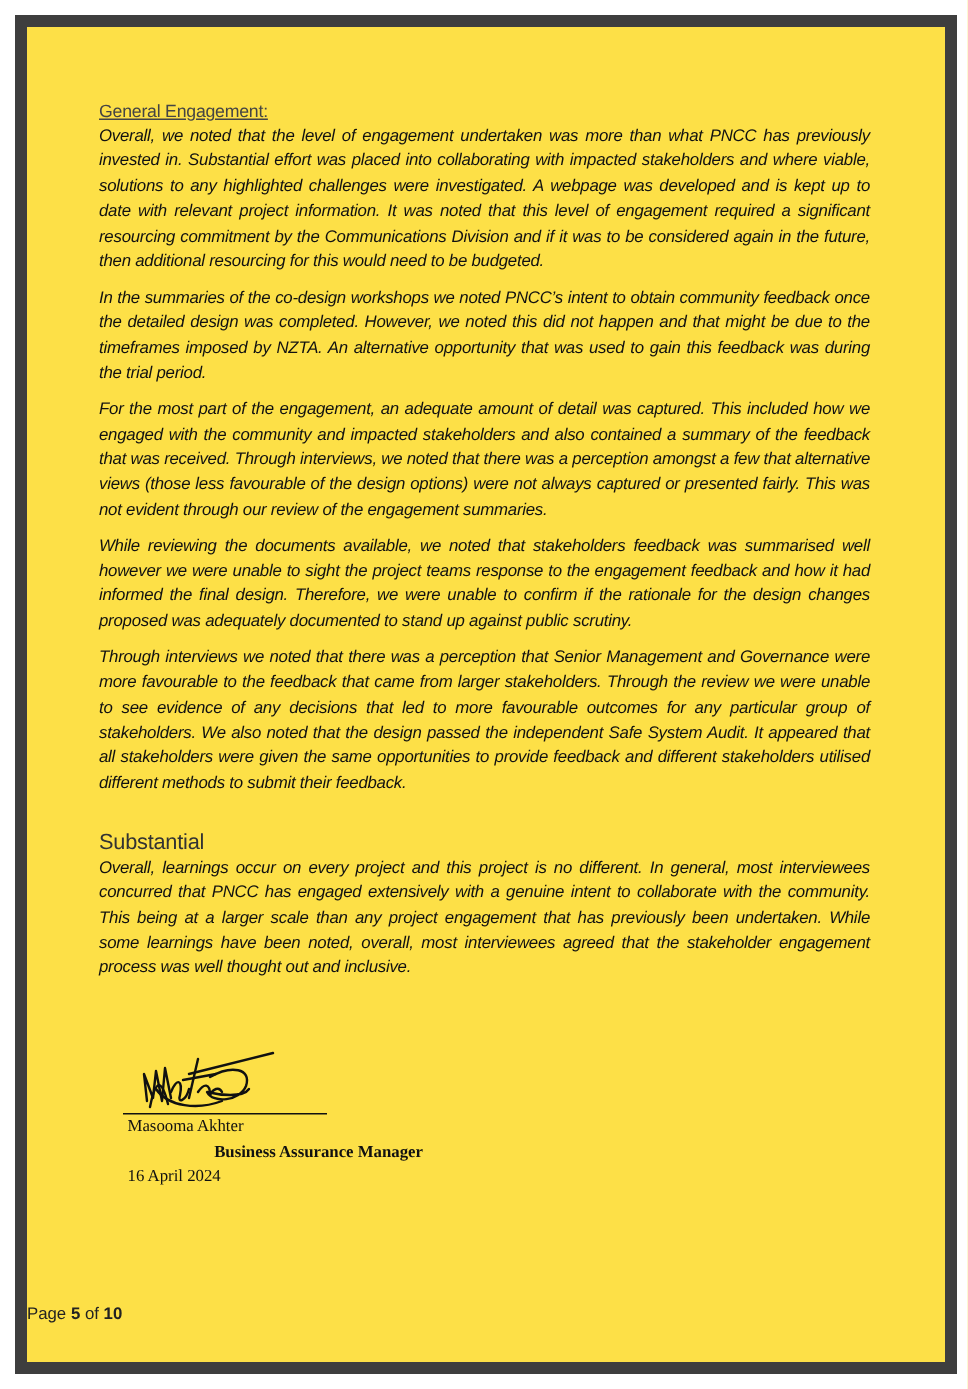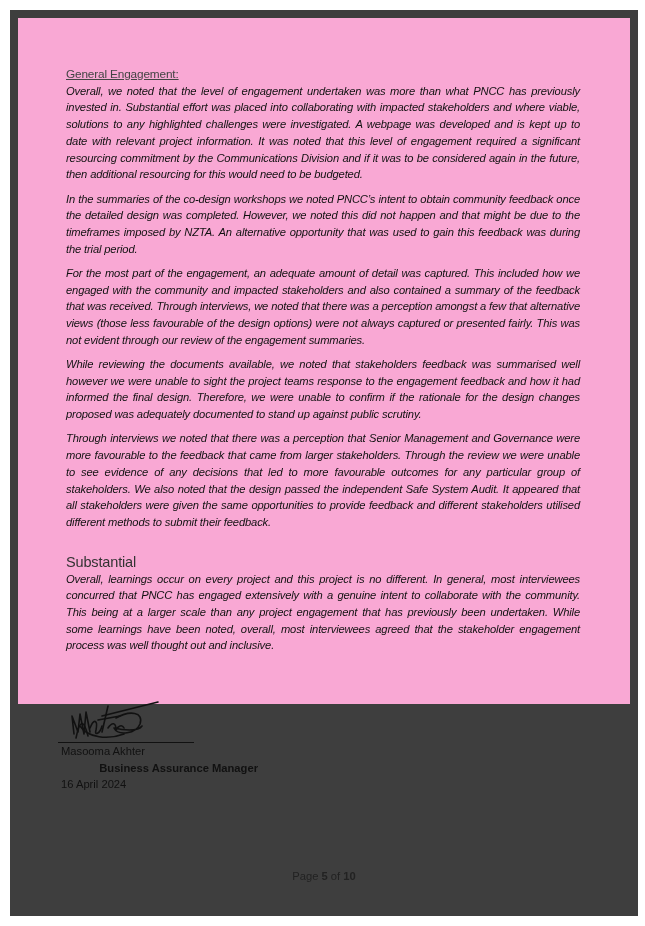--- a/index.html
+++ b/index.html
@@ -20,22 +20,22 @@
       width: 628px;
       height: 906px;
       background: #3e3e3e;
       box-sizing: border-box;
     }
     .page {
       position: absolute;
       left: 18px;
       top: 18px;
       width: 612px;
-      height: 686px;
-      background: #f9a8d4;
+      height: 890px;
+      background: #fde047;
     }
     .content {
       position: absolute;
       left: 48px;
       top: 48px;
       width: 514px;
       font-family: "Liberation Sans", sans-serif;
       font-size: 11.2px;
       line-height: 16.7px;
       color: #111111;
@@ -55,24 +55,24 @@
     }
     .conclusion-title {
       font-size: 14.5px;
       line-height: 18px;
       color: #333333;
       margin: 22px 0 0 0;
       font-weight: normal;
     }
     .signature-block {
       position: absolute;
-      left: 40px;
+      left: 64px;
       top: 680px;
       width: 200px;
-      font-family: Liberation Sans, sans-serif;
+      font-family: Liberation Serif, serif;
       font-size: 11.2px;
       color: #111111;
     }
     .signature-art {
       width: 140px;
       height: 46px;
       display: block;
     }
     .sign-line {
       width: 136px;
@@ -83,21 +83,21 @@
     .sign-name, .sign-title, .sign-date {
       line-height: 16.5px;
       padding-left: 3px;
     }
     .sign-title { font-weight: bold; text-align: right; }
     .footer {
       position: absolute;
       left: 0;
       top: 852px;
       width: 612px;
-      text-align: center;
+      text-align: left;
       font-family: "Liberation Sans", sans-serif;
       font-size: 11.2px;
       color: #222;
     }
     .footer b { font-weight: bold; }
   </style>
 </head>
 <body>
 
 <div class="frame"></div>

